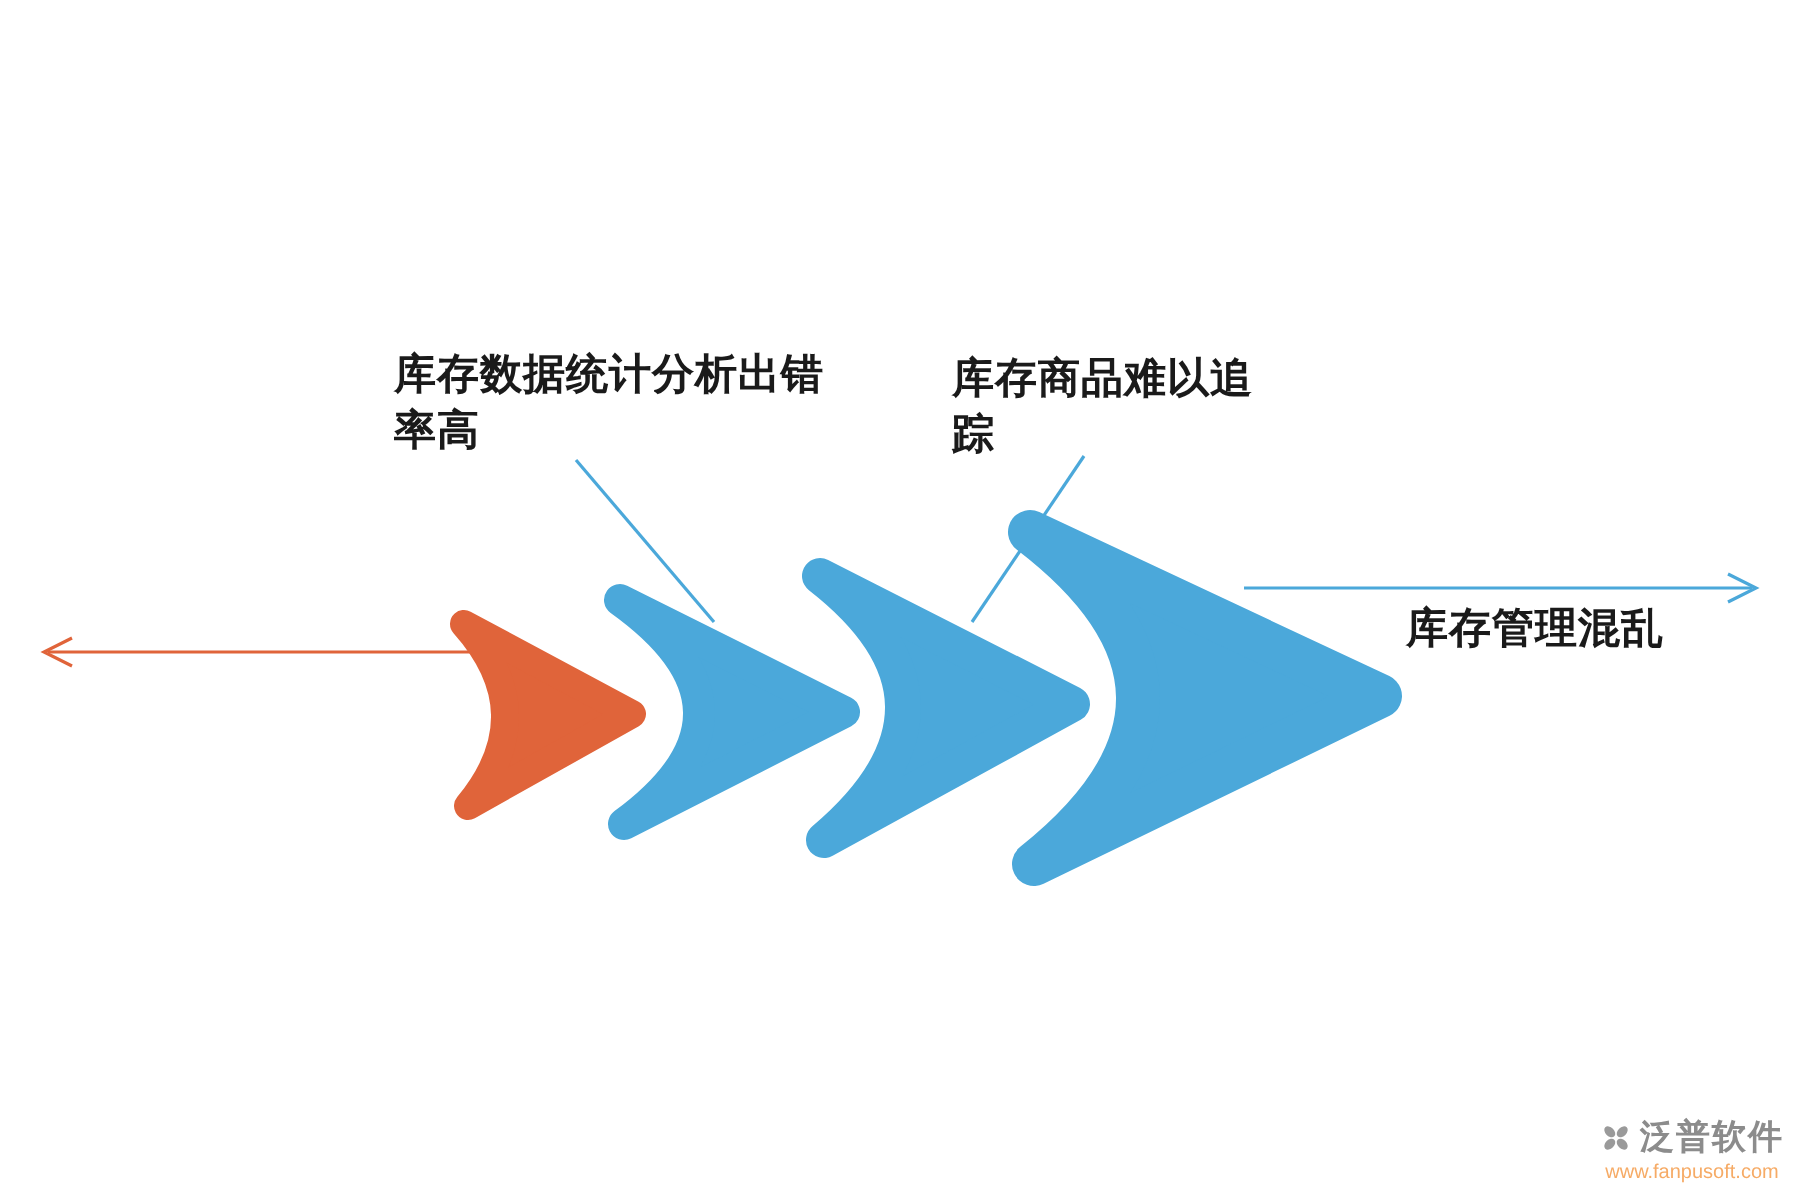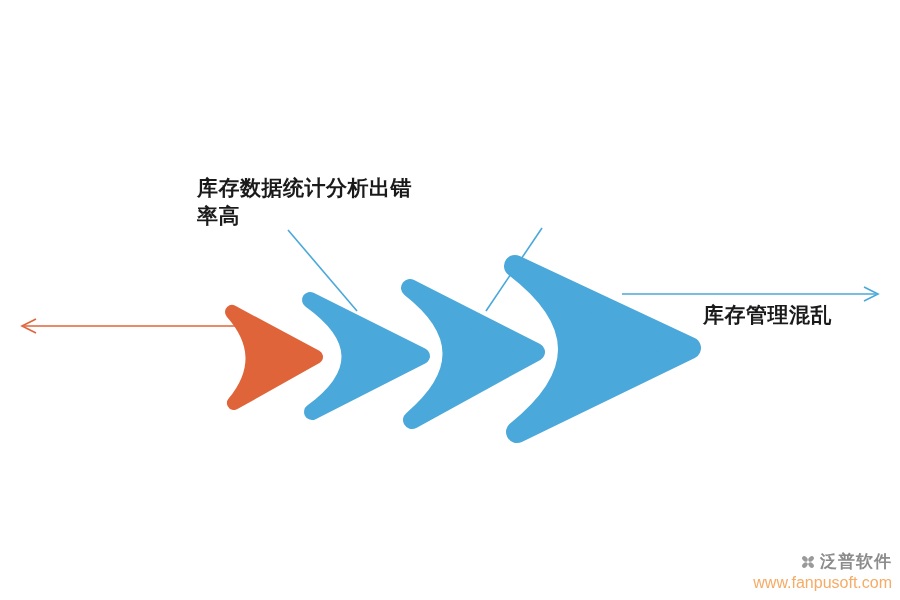--- a/index.html
+++ b/index.html
@@ -45,21 +45,21 @@
     justify-content: flex-end;
     gap: 4px;
   }
   .watermark .brand {
     font-size: 17px;
     font-weight: bold;
     color: #8c8c8c;
     letter-spacing: 1px;
   }
   .watermark .url {
-    font-size: 16px;
+    font-size: 10px;
     color: #f6ab66;
     margin-top: 1px;
   }
 </style>
 </head>
 <body>
 
 <div class="stage">
 
   <svg class="diagram" width="900" height="600" viewBox="0 0 900 600">
@@ -78,20 +78,21 @@
 
     <path d="M 310 300 L 422 356 L 312 412 Q 388 356 310 300 Z" style="fill:var(--blue,#4BA8DA); stroke:var(--blue,#4BA8DA);" stroke-width="16" stroke-linejoin="round"></path>
 
     <path d="M 410 288 L 536 352 L 412 420 Q 492 352 410 288 Z" style="fill:var(--blue,#4BA8DA); stroke:var(--blue,#4BA8DA);" stroke-width="18" stroke-linejoin="round"></path>
 
     <path d="M 515 266 L 690 348 L 517 432 Q 622 348 515 266 Z" style="fill:var(--blue,#4BA8DA); stroke:var(--blue,#4BA8DA);" stroke-width="22" stroke-linejoin="round"></path>
   </svg>
 
   <div class="label effect1">库存数据统计分析出错率高</div>
 
+  <div class="label effect2">库存商品难以追踪</div>
 
   <div class="label result">库存管理混乱</div>
 
 
   <div class="watermark">
     <div class="brandline">
       <svg width="16" height="16" viewBox="0 0 16 16">
         <g fill="#9a9a9a">
           <ellipse cx="8" cy="3.6" rx="2.2" ry="3.2" transform="rotate(45 8 8)"></ellipse>
           <ellipse cx="8" cy="3.6" rx="2.2" ry="3.2" transform="rotate(135 8 8)"></ellipse>

